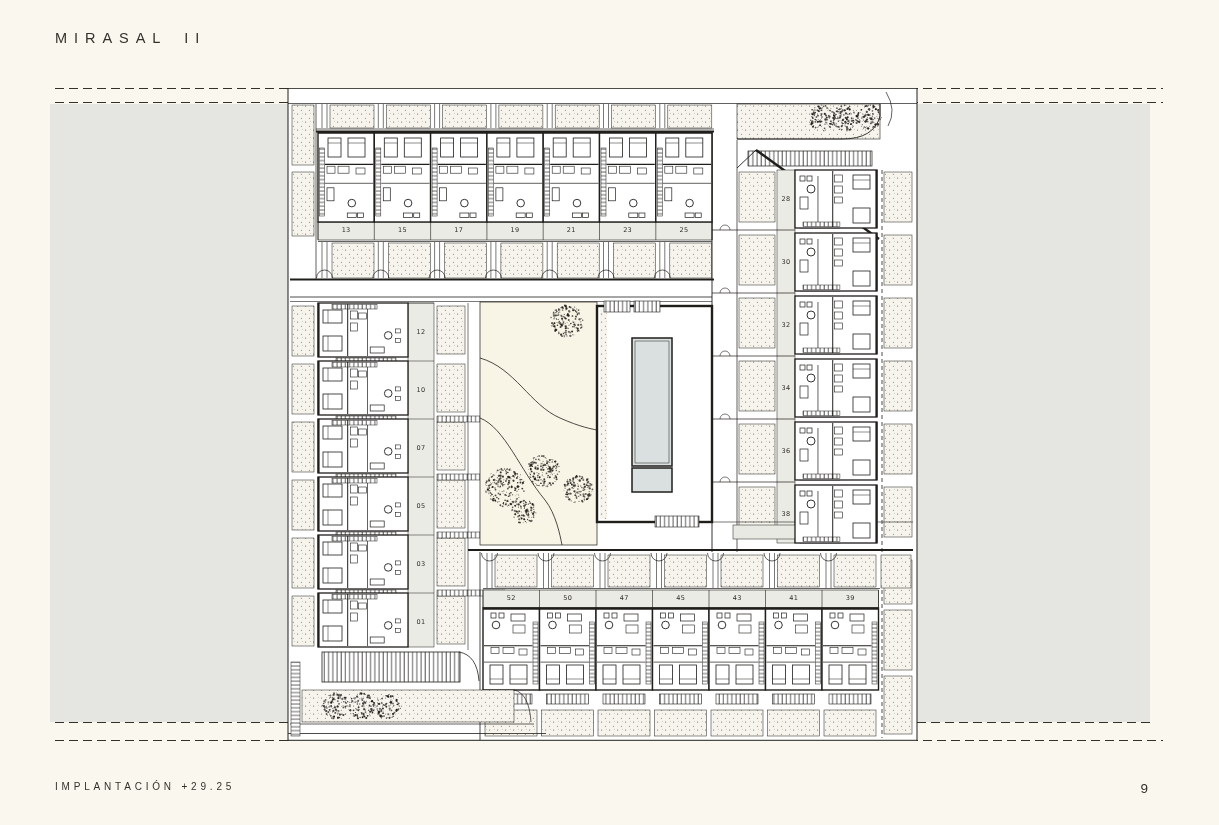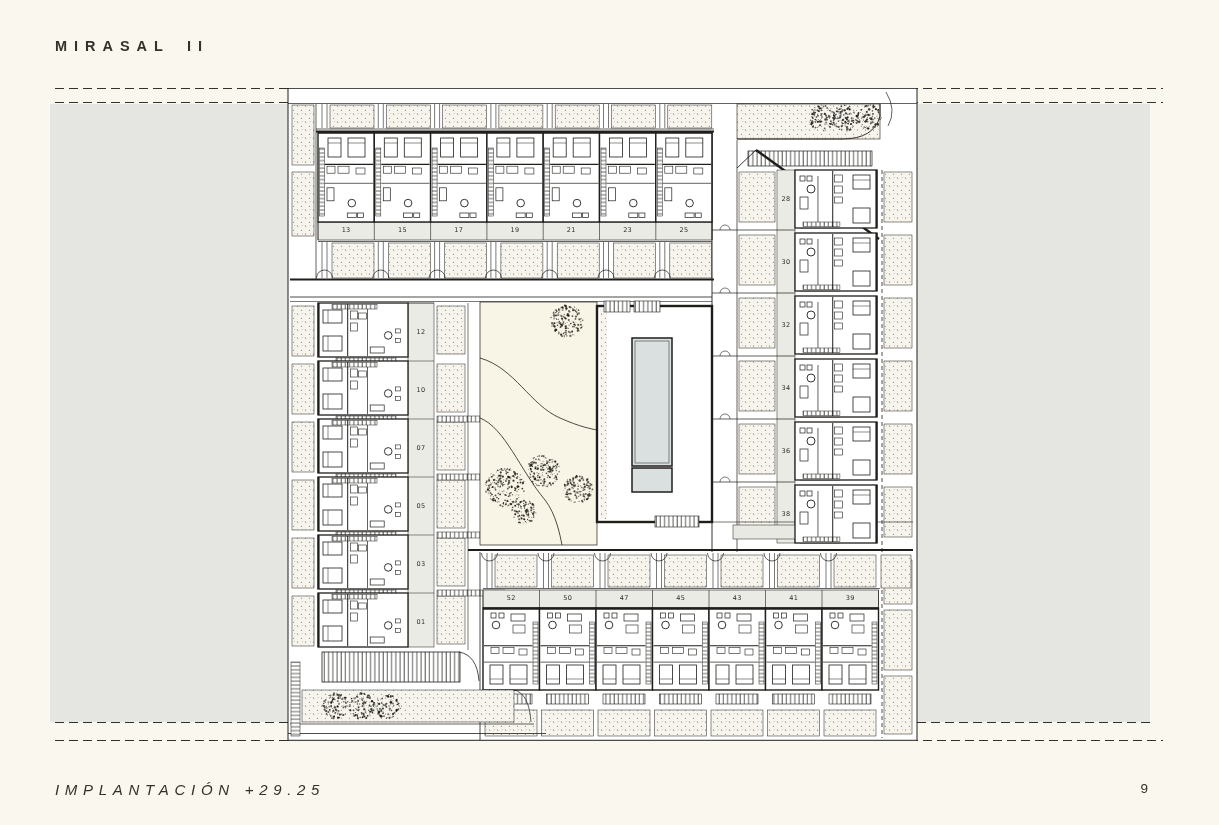--- a/index.html
+++ b/index.html
@@ -12,28 +12,28 @@
   .band-left{left:50px;top:104px;width:238px;height:618px;}
   .band-right{left:917px;top:104px;width:233px;height:618px;}
   .dash{position:absolute;height:1.3px;
     background-image:repeating-linear-gradient(90deg,#33312c 0 9px,transparent 9px 14px);}
   .dash-t1{left:55px;top:88px;width:1108px;}
   .dash-t2{left:55px;top:102px;width:1108px;}
   .dash-b1l{left:55px;top:722px;width:233px;}
   .dash-b1r{left:917px;top:722px;width:233px;}
   .dash-b2{left:55px;top:740px;width:1108px;}
   .title{
-    position:absolute;left:55px;top:38px;
-    font-size:14.5px;font-weight:700;color:#33312C;
+    position:absolute;left:55px;top:30px;
+    font-size:14.5px;font-weight:400;color:#33312C;
     letter-spacing:.48em;word-spacing:.45em;white-space:nowrap;
   }
   .caption{
     position:absolute;left:55px;top:781px;
-    font-size:15px;font-weight:500;color:#33312C;
-    letter-spacing:.38em;white-space:nowrap;font-style:italic;
+    font-size:10px;font-weight:500;color:#33312C;
+    letter-spacing:.38em;white-space:nowrap;
   }
   .pagenum{
     position:absolute;left:1118px;top:781px;width:30px;text-align:right;
     font-size:13.5px;color:#33312C;
   }
   svg#plan{position:absolute;left:0;top:0;}
 </style>
 </head>
 <body>
 

